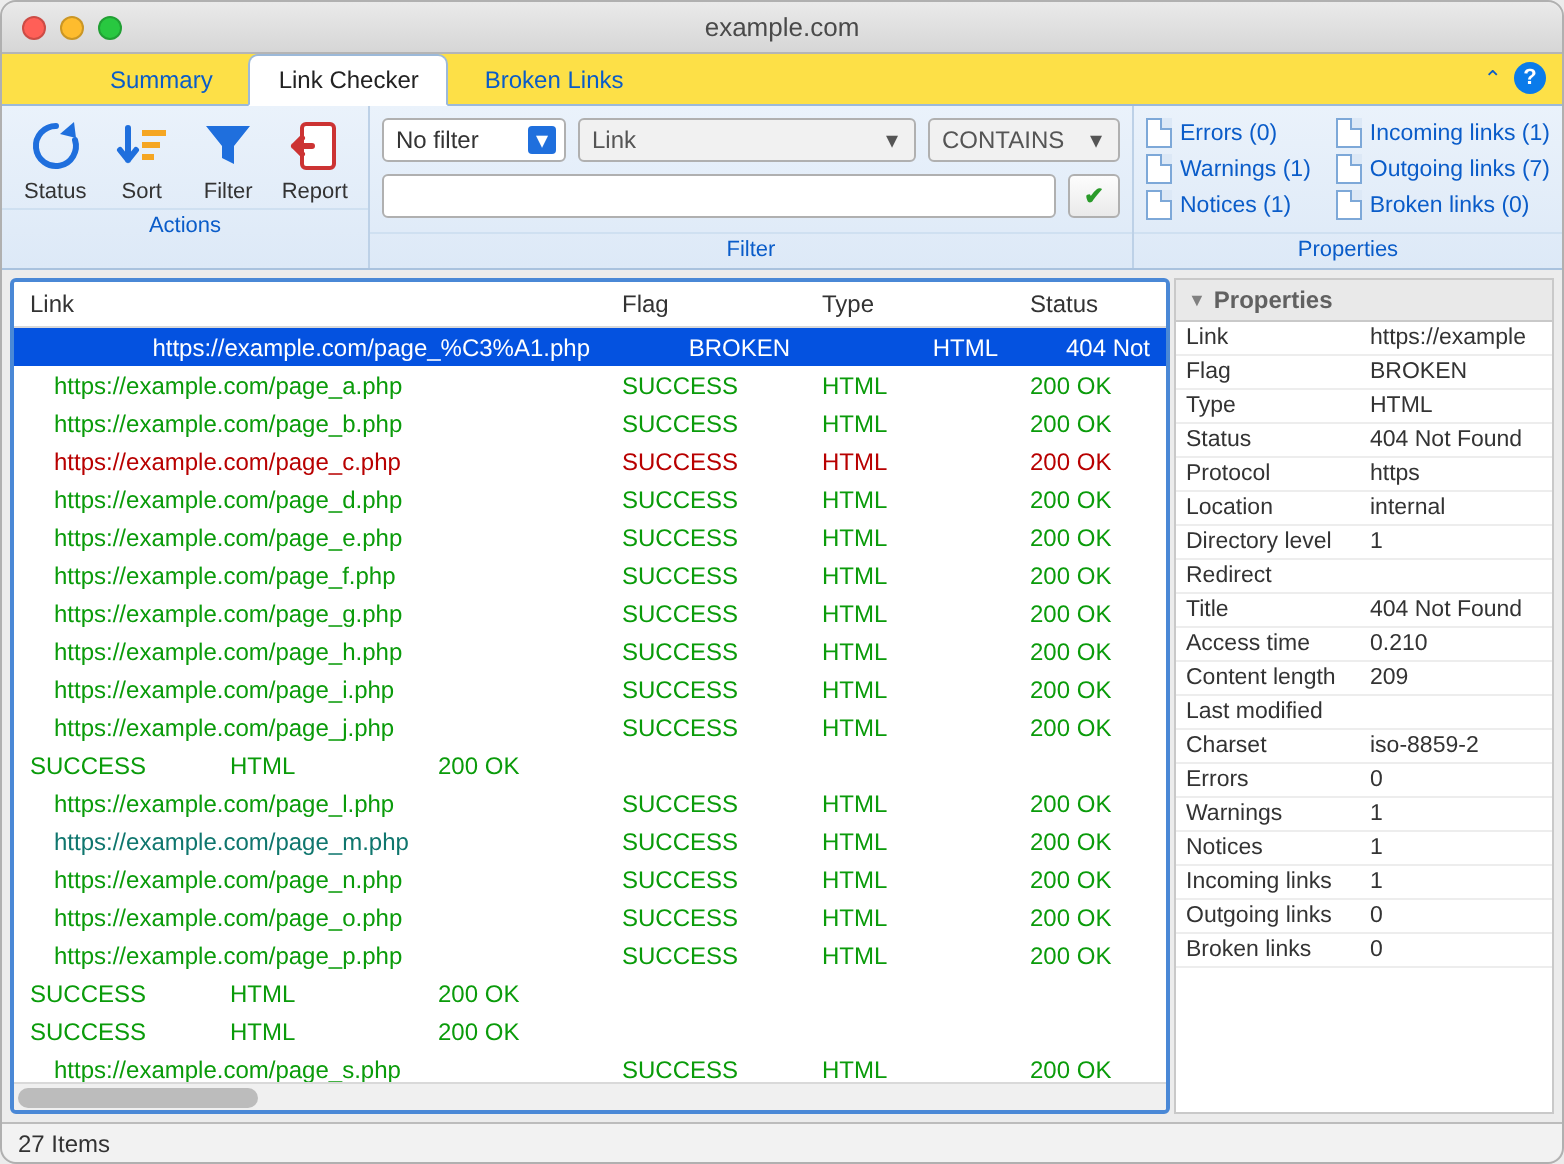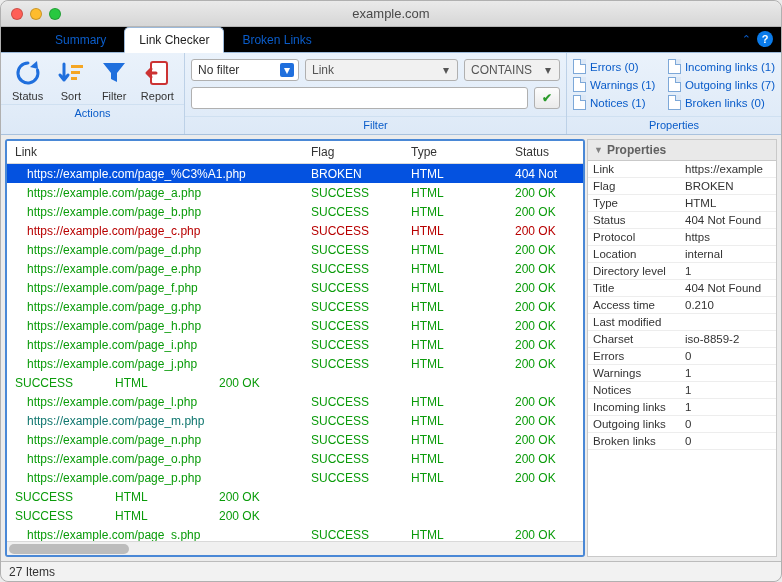--- a/index.html
+++ b/index.html
@@ -32,21 +32,21 @@
     padding-left: 10px;
   }
   .tlight { width: 12px; height: 12px; border-radius: 50%; border: 0.5px solid rgba(0,0,0,0.2);}
   .red { background:#ff5f57;}
   .yellow{background:#febc2e;}
   .green{background:#28c840;}
   .title-text { position:absolute; left:0; right:0; text-align:center; font-size:13px; color:#4a4a4a;}
   
   .tabstrip {
     height: 26px;
-    background: #000000;
+    background: #fde047;
     border-bottom: 1px solid #9cb9d9;
     display:flex;
     align-items:flex-end;
     padding-left:40px;
     position:relative;
   }
   .tab {
     padding: 5px 14px 5px;
     font-size:12px;
     color:#0a5cc9;
@@ -182,21 +182,21 @@
   .tbody {
     flex:1;
     overflow-y:auto;
     overflow-x:auto;
     position:relative;
   }
   .tr { display:flex; height:19px; align-items:center; font-size:12px;}
   .tr .td { padding:0 8px; white-space:nowrap; overflow:hidden;}
   .tr .td.c-link { padding-left:20px;}
   .tr.selected { background:#0452e0; color:#fff !important;}
-  .tr.selected .td { color:#fff !important;}
+  .tr.selected .td { color:#fff !important;text-align:right;}
   .hscroll { height:14px; background:#f0f0f0; border-top:1px solid #d9d9d9; position:relative;}
   .hscroll .thumb { position:absolute; left:2px; top:2px; height:10px; width:120px; background:#bcbcbc; border-radius:5px;}
   
   .tbody::-webkit-scrollbar { width:14px; }
   .tbody::-webkit-scrollbar-thumb { background:#bcbcbc; border-radius:6px; border:3px solid #fff;}
   
   .prop-panel {
     width:190px;
     display:flex;
     flex-direction:column;
@@ -296,21 +296,21 @@
         </div>
         <div class="lbl">Report</div>
       </div>
     </div>
     <div class="tb-footer">Actions</div>
   </div>
 
   <div class="tb-section filter-sec">
     <div class="filter-body">
       <div class="filter-row1">
-        <div class="sel blue" style="width:108px">
+        <div class="sel blue" style="width:92px">
           <span>No filter</span>
           <span class="chev">▾</span>
         </div>
         <div class="sel gray">
           <span>Link</span>
           <span class="chev">▾</span>
         </div>
         <div class="sel gray" style="flex:0 0 96px">
           <span>CONTAINS</span>
           <span class="chev">▾</span>
@@ -516,26 +516,34 @@
         </div>
         <div class="prow">
           <div class="pkey">Location</div>
           <div class="pval">internal</div>
         </div>
         <div class="prow">
           <div class="pkey">Directory level</div>
           <div class="pval">1</div>
         </div>
         <div class="prow">
+          <div class="pkey">Redirect</div>
+          <div class="pval"></div>
+        </div>
+        <div class="prow">
           <div class="pkey">Title</div>
           <div class="pval">404 Not Found</div>
         </div>
         <div class="prow">
           <div class="pkey">Access time</div>
           <div class="pval">0.210</div>
+        </div>
+        <div class="prow">
+          <div class="pkey">Content length</div>
+          <div class="pval">209</div>
         </div>
         <div class="prow">
           <div class="pkey">Last modified</div>
           <div class="pval"></div>
         </div>
         <div class="prow">
           <div class="pkey">Charset</div>
           <div class="pval">iso-8859-2</div>
         </div>
         <div class="prow">

